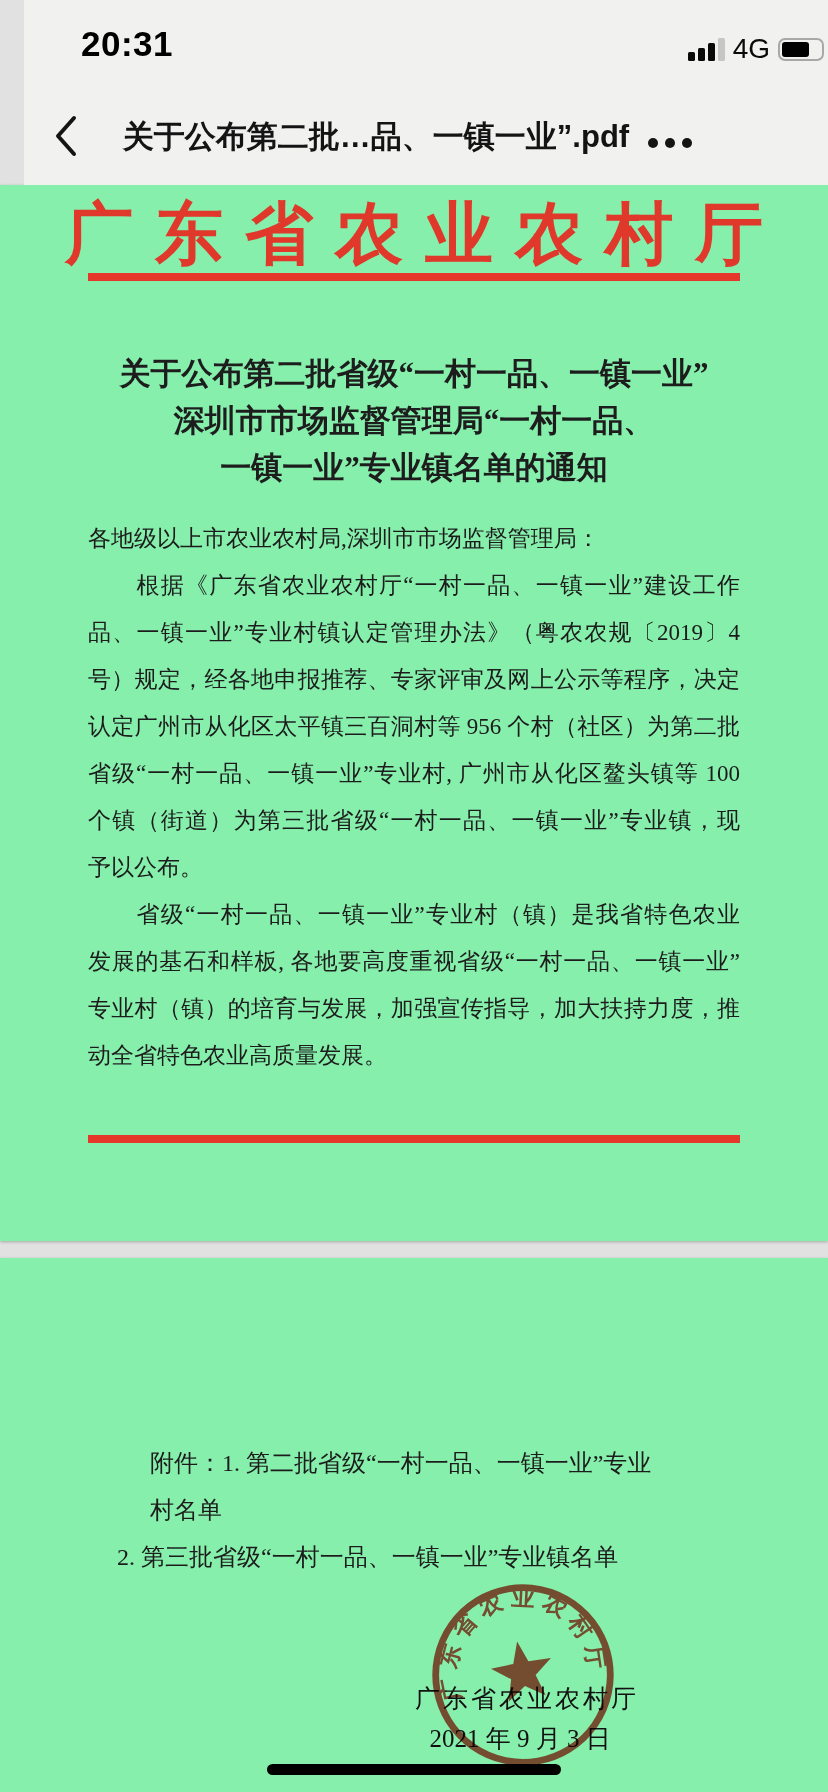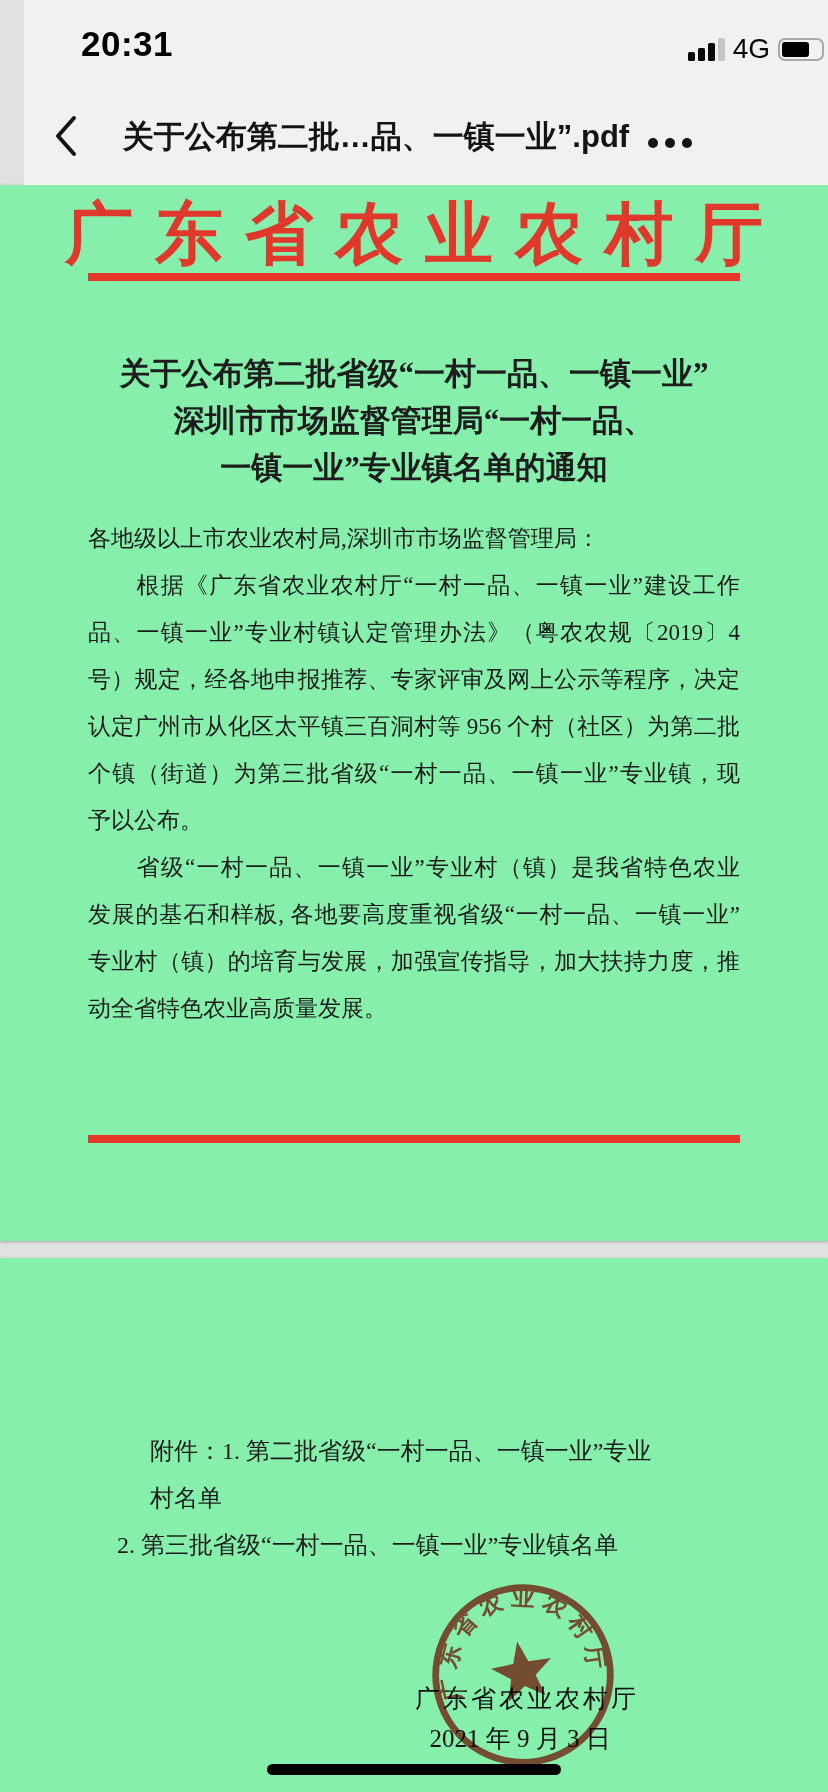--- a/index.html
+++ b/index.html
@@ -48,21 +48,21 @@
   .rule-bottom { top:950px; }
   .doc-number { position:absolute; top:108px; right:88px; font-size:27px; color:#222; }
   .doc-title { position:absolute; top:165px; left:0; width:828px; text-align:center;
     font-size:31px; font-weight:700; line-height:47px; color:#1d1d1d; }
   .doc-title div { white-space:nowrap; }
   .doc-body { position:absolute; top:330px; left:88px; width:652px;
     font-size:23px; line-height:47px; color:#1c1c1c; }
   .doc-body .line { width:652px; }
   .doc-body .jl { text-align:justify; text-align-last:justify; }
 
-  .attachments { position:absolute; top:170px; left:0; width:672px;
+  .attachments { position:absolute; top:182px; left:0; width:672px;
     font-size:24px; line-height:47px; color:#1c1c1c; }
   .attach-1 { padding-left:150px; }
   .attach-2 { padding-left:117px; }
 
   .seal { position:absolute; top:320px; left:426px; width:194px; height:194px;
     mix-blend-mode:multiply; z-index:3; }
   .signature { position:absolute; top:424px; left:377px; width:300px; text-align:center;
     font-size:25px; letter-spacing:3px; color:#111; }
   .sign-date { position:absolute; top:464px; left:370px; width:300px; text-align:center;
     font-size:25px; color:#111; }
@@ -113,20 +113,21 @@
     <div>深圳市市场监督管理局“一村一品、</div>
     <div>一镇一业”专业镇名单的通知</div>
   </div>
 
   <div class="doc-body">
     <div class="line">各地级以上市农业农村局,深圳市市场监督管理局：</div>
     <div class="line jl">　　根据《广东省农业农村厅“一村一品、一镇一业”建设工作</div>
     <div class="line jl">品、一镇一业”专业村镇认定管理办法》（粤农农规〔2019〕4</div>
     <div class="line jl">号）规定，经各地申报推荐、专家评审及网上公示等程序，决定</div>
     <div class="line jl">认定广州市从化区太平镇三百洞村等 956 个村（社区）为第二批</div>
+    <div class="line jl">省级“一村一品、一镇一业”专业村, 广州市从化区鳌头镇等 100</div>
     <div class="line jl">个镇（街道）为第三批省级“一村一品、一镇一业”专业镇，现</div>
     <div class="line">予以公布。</div>
     <div class="line jl">　　省级“一村一品、一镇一业”专业村（镇）是我省特色农业</div>
     <div class="line jl">发展的基石和样板, 各地要高度重视省级“一村一品、一镇一业”</div>
     <div class="line jl">专业村（镇）的培育与发展，加强宣传指导，加大扶持力度，推</div>
     <div class="line">动全省特色农业高质量发展。</div>
   </div>
 
   <div class="red-rule rule-bottom"></div>
 </div>

